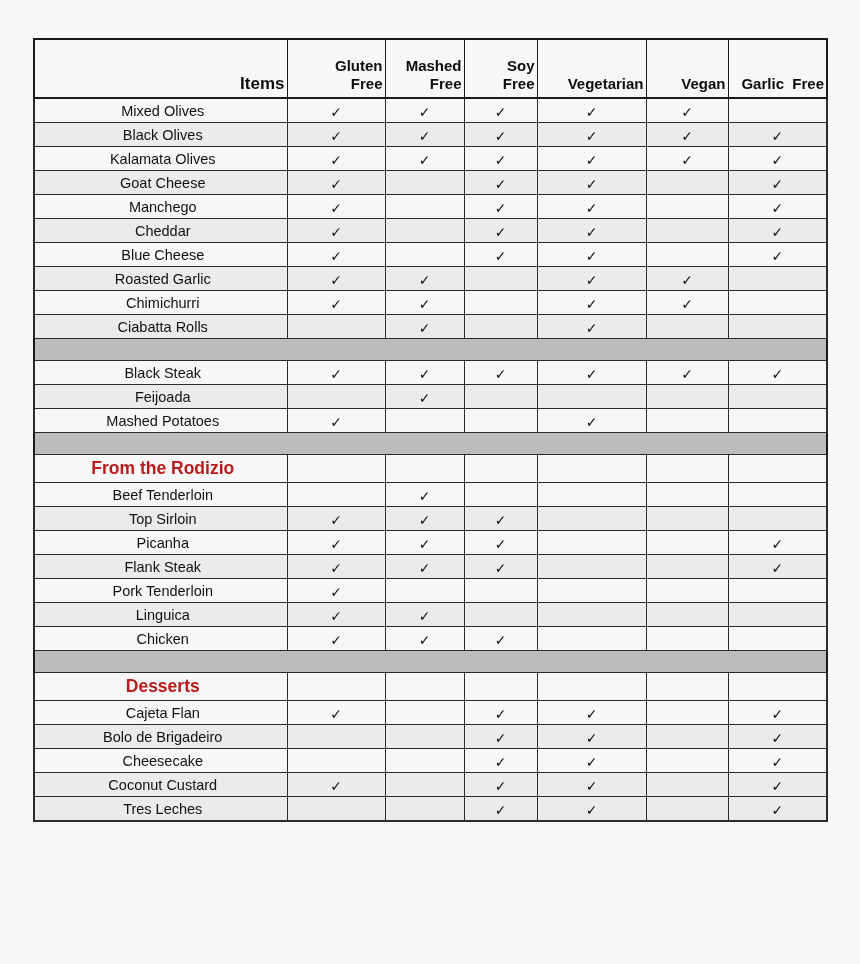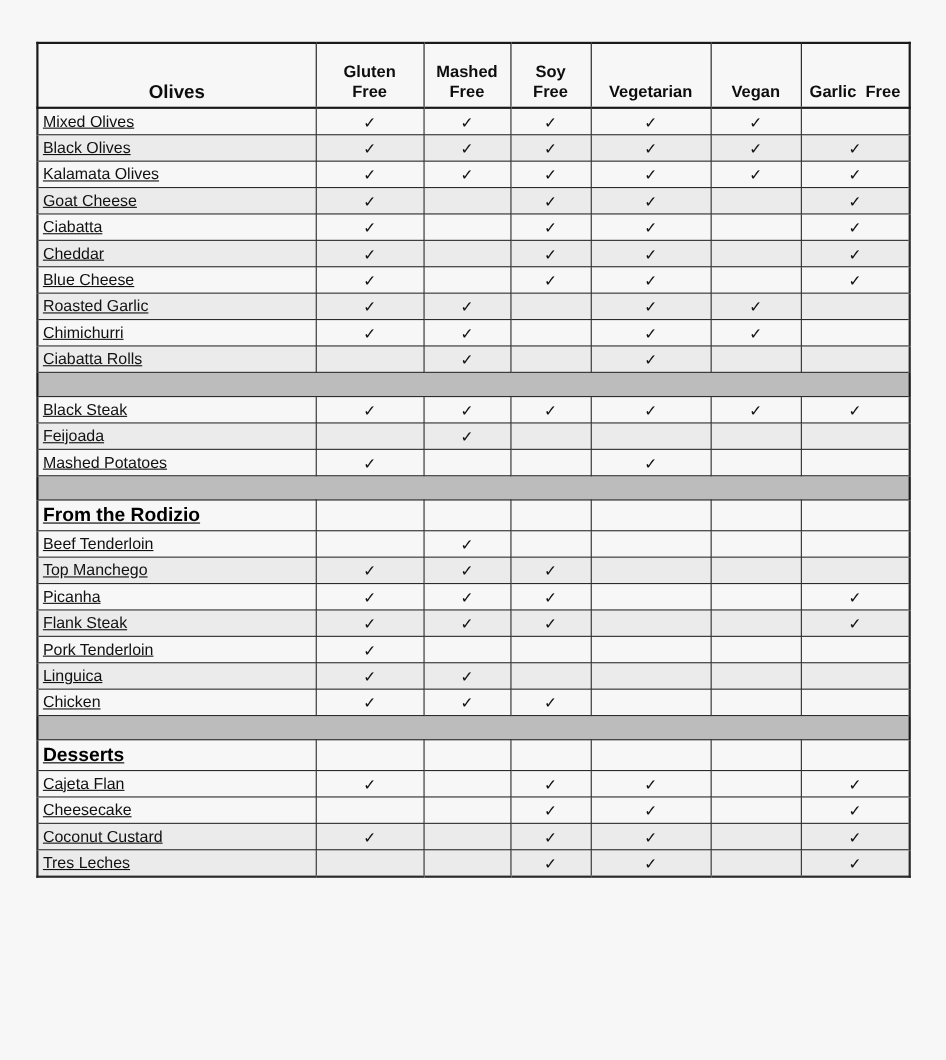--- a/index.html
+++ b/index.html
@@ -50,54 +50,53 @@
     height: 53px;
     line-height: 18px;
     white-space: pre;
   }
   thead th.items-head {
     font-size: 17px;
   }
   thead tr th { border-top-width: 2px; }
   thead tr th:first-child { border-left-width: 2px; }
   thead tr th:last-child  { border-right-width: 2px; }
-  thead tr th { border-bottom-width: 2px; }
+  thead tr th { border-bottom-width: 2px; text-align: right; }
 
   
   tbody td {
     border: 1px solid #2b2b2b;
     height: 23px;
     font-size: 14.5px;
     color: #111;
     padding: 0;
   }
   tbody td.label {
-    text-align: left;
+    text-align: center;
     padding-left: 4px;
     white-space: nowrap;
     overflow: hidden;
-    text-decoration: underline;
   }
   tbody td.mark {
     text-align: center;
   }
   tbody tr td:first-child { border-left-width: 2px; }
   tbody tr td:last-child  { border-right-width: 2px; }
 
   tbody tr.odd  td { background: #f7f7f7; }
   tbody tr.even td { background: #ebebeb; }
 
   tbody tr.section-title td {
     background: #f7f7f7 !important;
     height: 27px;
   }
   tbody tr.section-title td.label {
     font-size: 17.5px;
     font-weight: bold;
-    color: #000000;
+    color: #b91c1c;
   }
 
   tbody tr.spacer td {
     background: #bcbcbc !important;
     height: 21px;
     border-left: 2px solid #1a1a1a;
     border-right: 2px solid #1a1a1a;
     border-top: 1px solid #2b2b2b;
     border-bottom: 1px solid #2b2b2b;
   }
@@ -121,21 +120,21 @@
       <col class="c-items">
         <col class="c-gluten">
         <col class="c-dairy">
         <col class="c-soy">
       <col class="c-veget">
         <col class="c-vegan">
         <col class="c-garlic">
     </colgroup>
     <thead>
       <tr id="header-row">
-          <th class="items-head">Olives</th>
+          <th class="items-head">Items</th>
           <th>Gluten
 Free</th>
           <th>Mashed
 Free</th>
           <th>Soy
 Free</th>
           <th>Vegetarian</th>
           <th>Vegan</th>
           <th>Garlic  Free</th>
         </tr>
@@ -171,21 +170,21 @@
         <tr class="even">
           <td class="label">Goat Cheese</td>
           <td class="mark"><span class="check">✓</span></td>
           <td class="mark"></td>
           <td class="mark"><span class="check">✓</span></td>
           <td class="mark"><span class="check">✓</span></td>
           <td class="mark"></td>
           <td class="mark"><span class="check">✓</span></td>
         </tr>
         <tr class="odd">
-          <td class="label">Ciabatta</td>
+          <td class="label">Manchego</td>
           <td class="mark"><span class="check">✓</span></td>
           <td class="mark"></td>
           <td class="mark"><span class="check">✓</span></td>
           <td class="mark"><span class="check">✓</span></td>
           <td class="mark"></td>
           <td class="mark"><span class="check">✓</span></td>
         </tr>
         <tr class="even">
           <td class="label">Cheddar</td>
           <td class="mark"><span class="check">✓</span></td>
@@ -276,21 +275,21 @@
         <tr class="odd">
           <td class="label">Beef Tenderloin</td>
           <td class="mark"></td>
           <td class="mark"><span class="check">✓</span></td>
           <td class="mark"></td>
           <td class="mark"></td>
           <td class="mark"></td>
           <td class="mark"></td>
         </tr>
         <tr class="even">
-          <td class="label">Top Manchego</td>
+          <td class="label">Top Sirloin</td>
           <td class="mark"><span class="check">✓</span></td>
           <td class="mark"><span class="check">✓</span></td>
           <td class="mark"><span class="check">✓</span></td>
           <td class="mark"></td>
           <td class="mark"></td>
           <td class="mark"></td>
         </tr>
         <tr class="odd">
           <td class="label">Picanha</td>
           <td class="mark"><span class="check">✓</span></td>
@@ -344,20 +343,29 @@
           <td class="mark"></td>
           <td class="mark"></td>
           <td class="mark"></td>
           <td class="mark"></td>
           <td class="mark"></td>
           <td class="mark"></td>
         </tr>
         <tr class="odd">
           <td class="label">Cajeta Flan</td>
           <td class="mark"><span class="check">✓</span></td>
+          <td class="mark"></td>
+          <td class="mark"><span class="check">✓</span></td>
+          <td class="mark"><span class="check">✓</span></td>
+          <td class="mark"></td>
+          <td class="mark"><span class="check">✓</span></td>
+        </tr>
+        <tr class="even">
+          <td class="label">Bolo de Brigadeiro</td>
+          <td class="mark"></td>
           <td class="mark"></td>
           <td class="mark"><span class="check">✓</span></td>
           <td class="mark"><span class="check">✓</span></td>
           <td class="mark"></td>
           <td class="mark"><span class="check">✓</span></td>
         </tr>
         <tr class="odd">
           <td class="label">Cheesecake</td>
           <td class="mark"></td>
           <td class="mark"></td>

